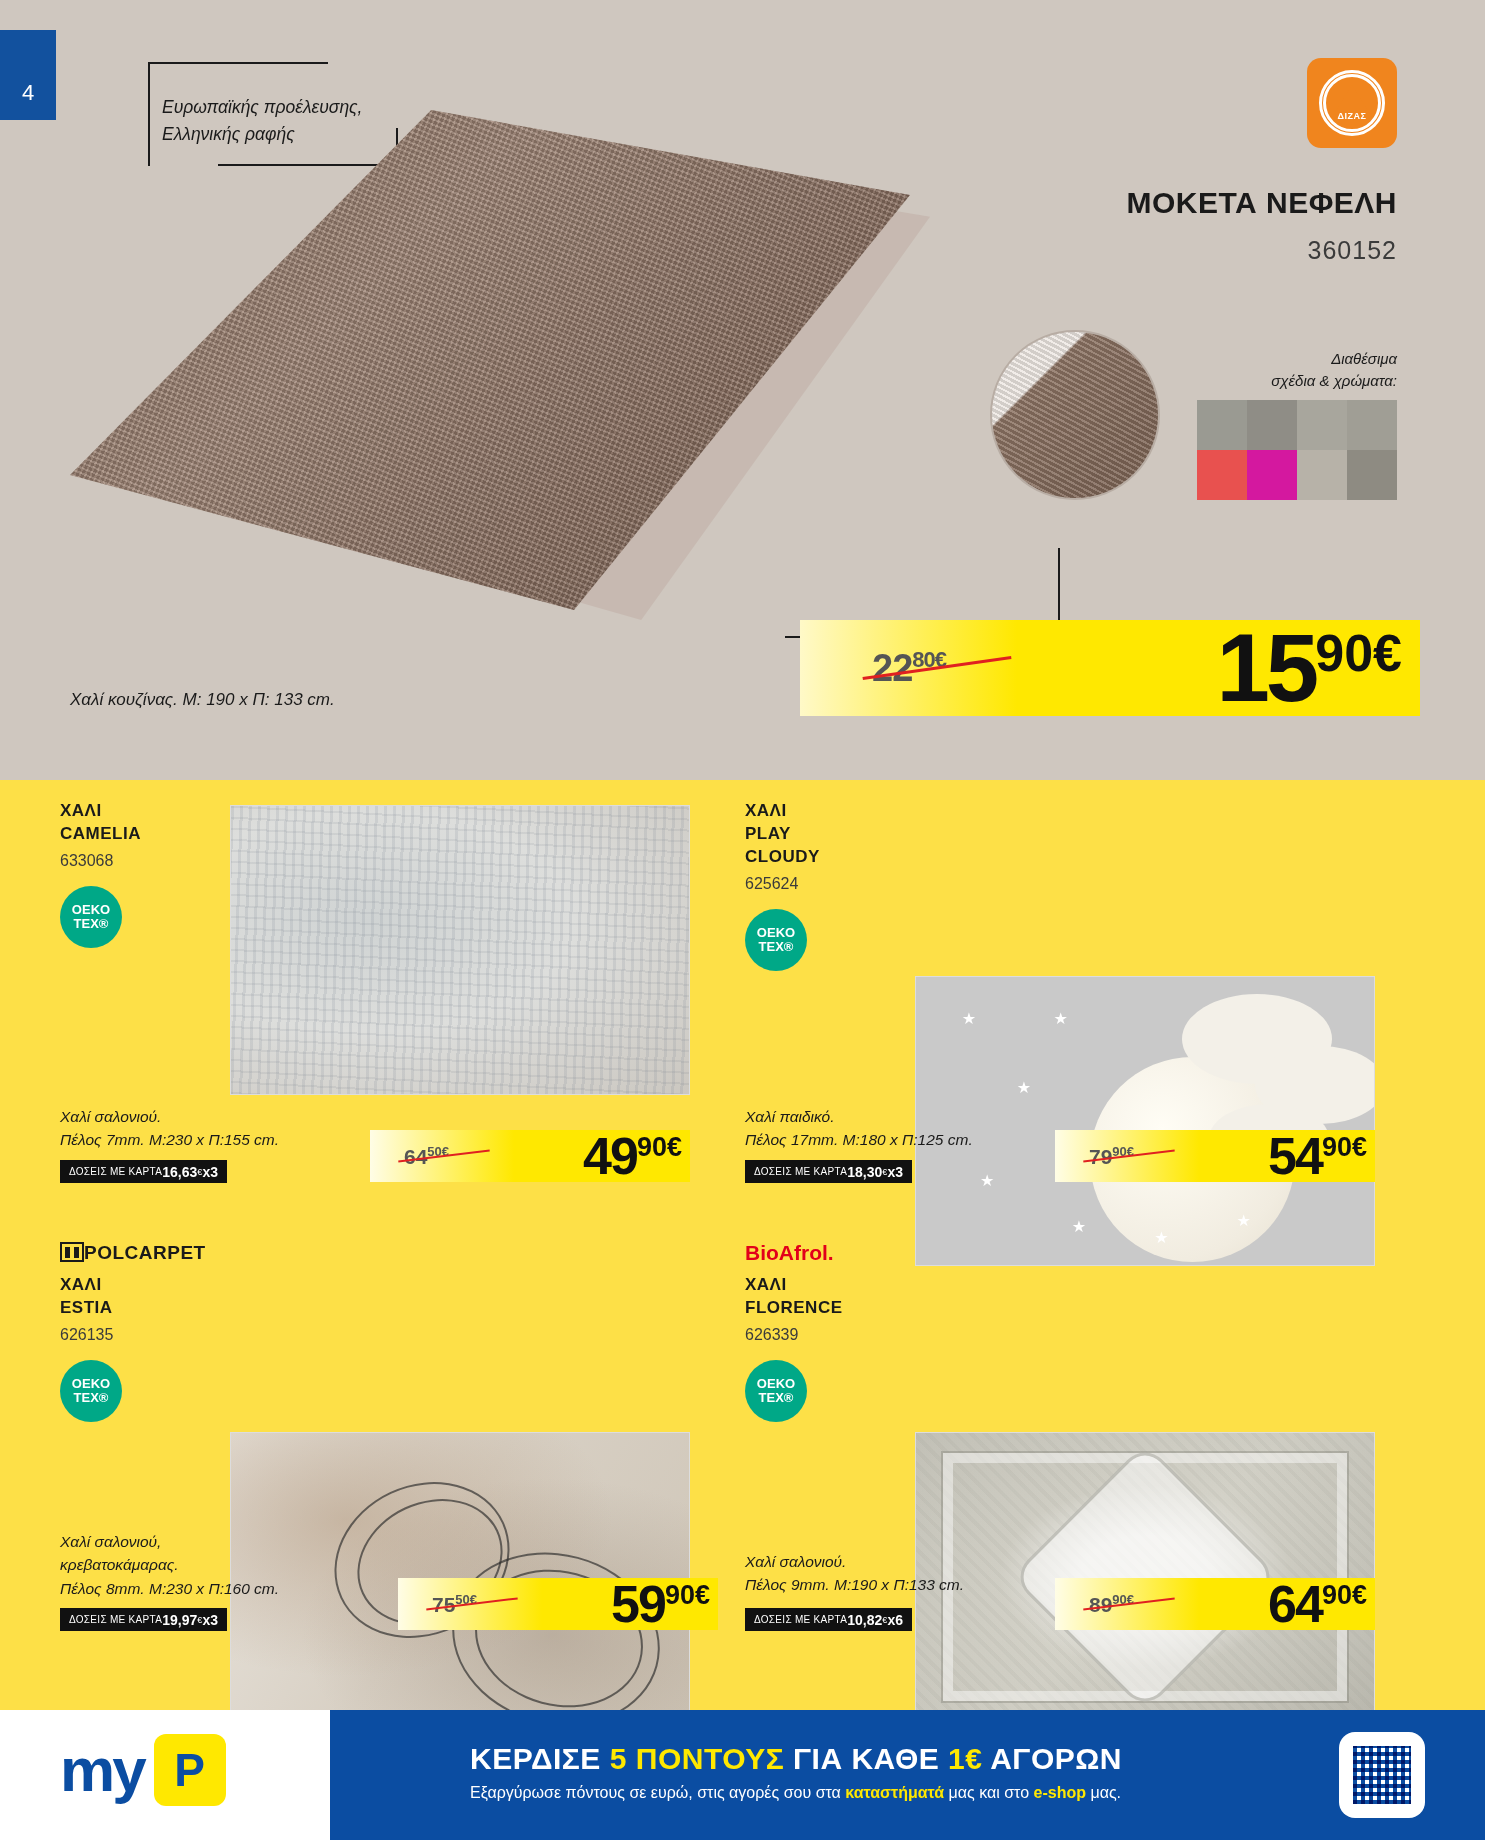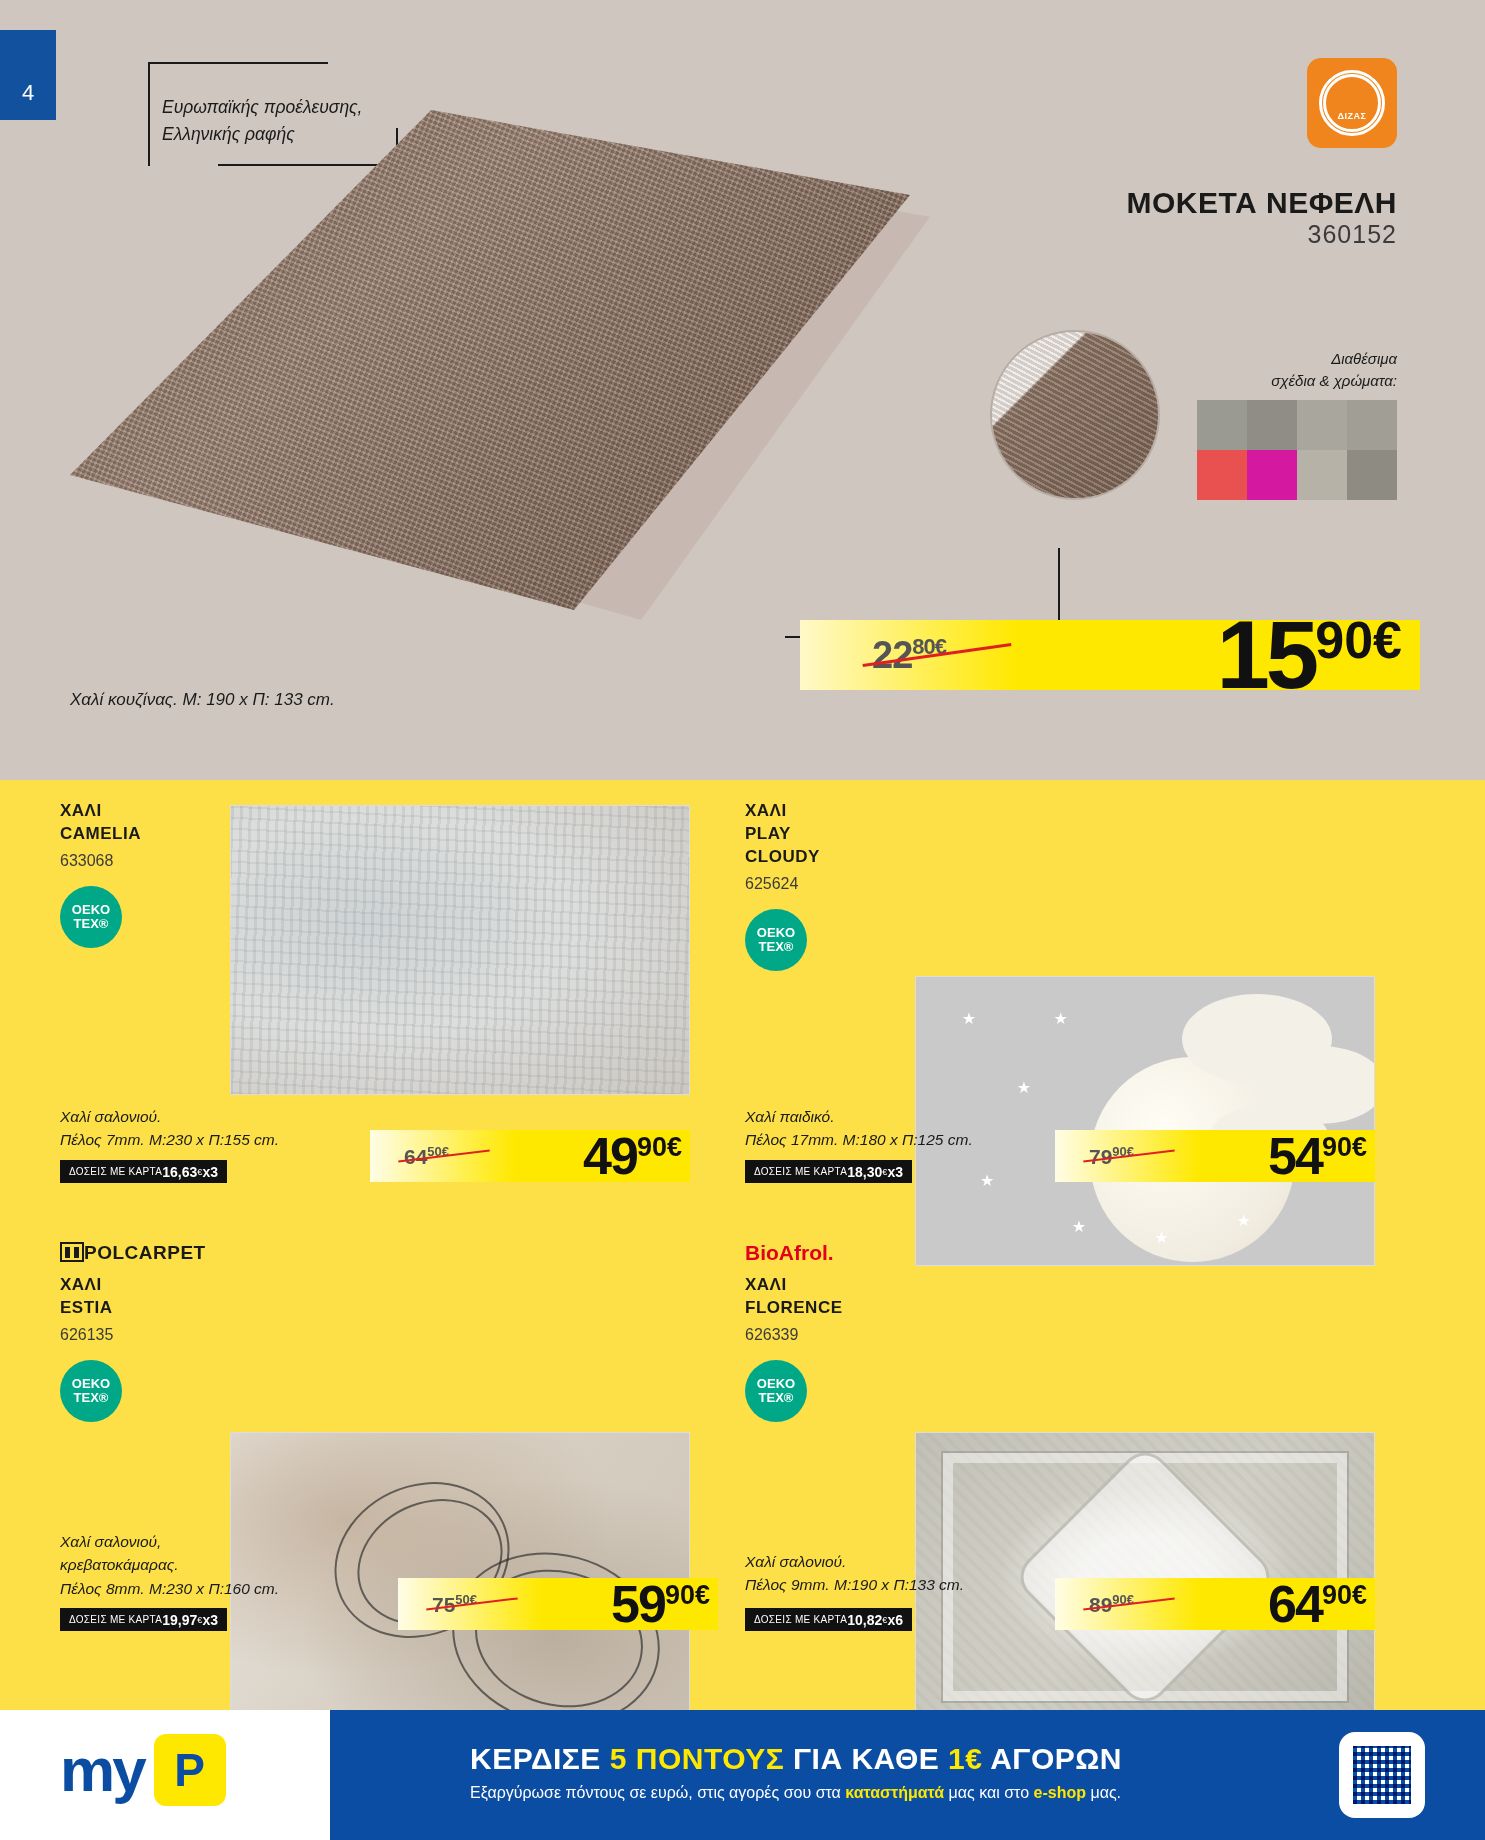--- a/index.html
+++ b/index.html
@@ -90,21 +90,21 @@
   .dizas-ring {
     position: absolute; left: 50%; top: 50%; transform: translate(-50%,-50%);
     width: 66px; height: 66px; border: 3px solid #fff; border-radius: 50%;
   }
 
   .hero-title {
     position: absolute; right: 88px; top: 186px; text-align: left;
     font-size: 30px; font-weight: bold; color: #1a1a1a; letter-spacing: .5px;
   }
   .hero-code {
-    position: absolute; right: 88px; top: 220px; text-align: right;
+    position: absolute; right: 88px; top: 236px; text-align: right;
     font-size: 25px; color: #3b3b3b; letter-spacing: 1px;
   }
 
   
   .detail-circle {
     position: absolute; left: 990px; top: 330px; width: 170px; height: 170px;
     border-radius: 50%; overflow: hidden; border: 2px solid #b8ada4;
     background:
       repeating-linear-gradient(28deg, rgba(255,255,255,.15) 0 2px, rgba(0,0,0,.12) 2px 5px),
       linear-gradient(135deg,#efe9e4 0%, #efe9e4 28%, #8d7464 29%, #7a6253 100%);
@@ -121,21 +121,21 @@
     font-size: 15px; font-style: italic; color: #1a1a1a; line-height: 1.45;
   }
   .swatch-grid {
     position: absolute; right: 88px; top: 400px; width: 200px; height: 100px;
     display: grid; grid-template-columns: repeat(4, 1fr); grid-template-rows: repeat(2, 1fr);
   }
   .swatch { width: 100%; height: 100%; }
 
   
   .price-hero {
-    position: absolute; left: 800px; top: 620px; width: 620px; height: 70px;
+    position: absolute; left: 800px; top: 620px; width: 620px; height: 96px;
     background: linear-gradient(90deg,#fff9c8 0%, #ffe800 35%, #ffe800 100%);
     display: flex; align-items: center; justify-content: flex-end; padding-right: 18px;
   }
   .old-price-hero {
     position: absolute; left: 72px; top: 50%; transform: translateY(-50%);
     font-size: 38px; color: #555; font-weight: bold; letter-spacing: -1px;
   }
   .old-price-hero .sup { font-size: 22px; vertical-align: super; }
   .strike-hero {
     position: absolute; left: 62px; top: 50%; width: 150px; height: 3px;

